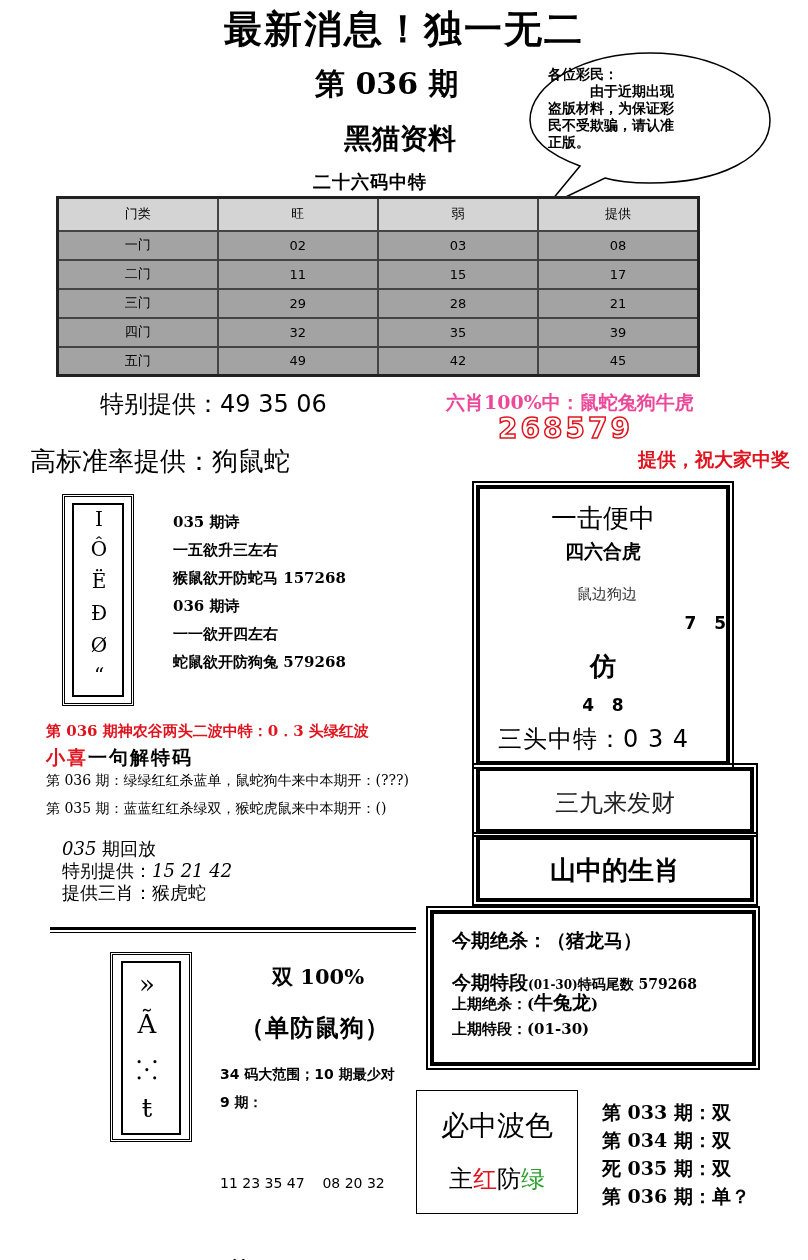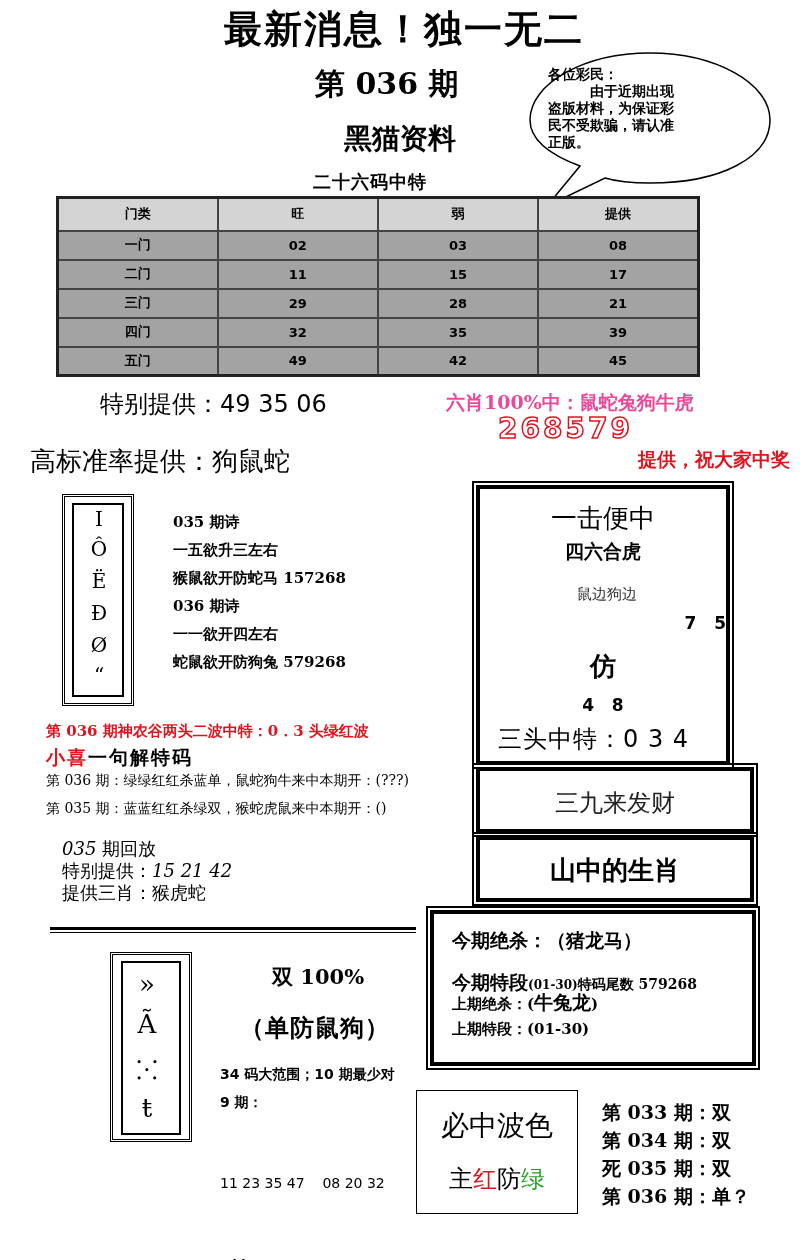--- a/index.html
+++ b/index.html
@@ -17,21 +17,21 @@
   .subtitle { left: 313px; top: 170px; font-size: 18px; font-weight: bold; letter-spacing: 1px; }
 
   
   .bubble-svg { left: 525px; top: 48px; }
   .bubble-text { left: 548px; top: 66px; width: 190px; font-size: 14px; font-weight: bold; line-height: 17px; }
   .bubble-text .l1 { display:block; }
   .bubble-text .l2 { display:block; padding-left: 42px; }
 
   
   .grid { left: 56px; top: 196px; width: 644px; border-collapse: collapse; border: 3px solid #222; }
-  .grid td { border: 2px solid #444; height: 29px; text-align: center; font-size: 13px; font-weight: bold; width: 161px; }
+  .grid td { border: 2px solid #444; height: 29px; text-align: center; font-size: 13px; font-weight: normal; width: 161px; }
   .grid tr.head td { background: #d4d4d4; height: 33px; }
   .grid tr.row td { background: #a3a3a3; }
 
   .special { left: 100px; top: 388px; font-size: 24px; }
   .special .sans { font-size: 24px; }
   .six-zodiac { left: 446px; top: 390px; font-size: 19px; font-weight: bold; color: #ec4899; }
   .big-num { left: 498px; top: 412px; font-size: 28px; font-weight: bold; color: #fff; letter-spacing: 3px;
     -webkit-text-stroke: 1.5px #e0141e; font-family: "DejaVu Sans", sans-serif; }
   .high-std { left: 30px; top: 444px; font-size: 26px; }
   .provide-wish { left: 638px; top: 447px; font-size: 19px; font-weight: bold; color: #e0141e; }

